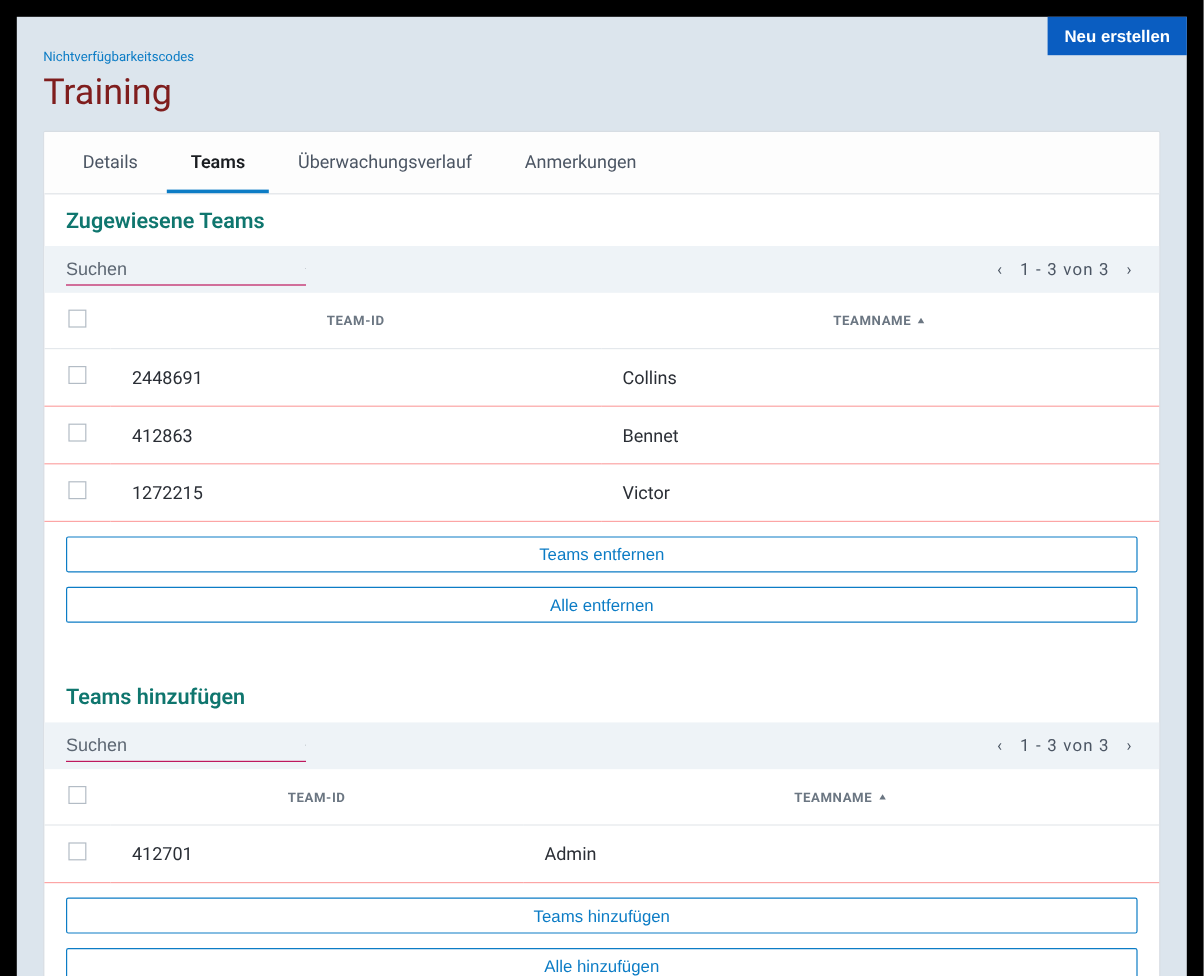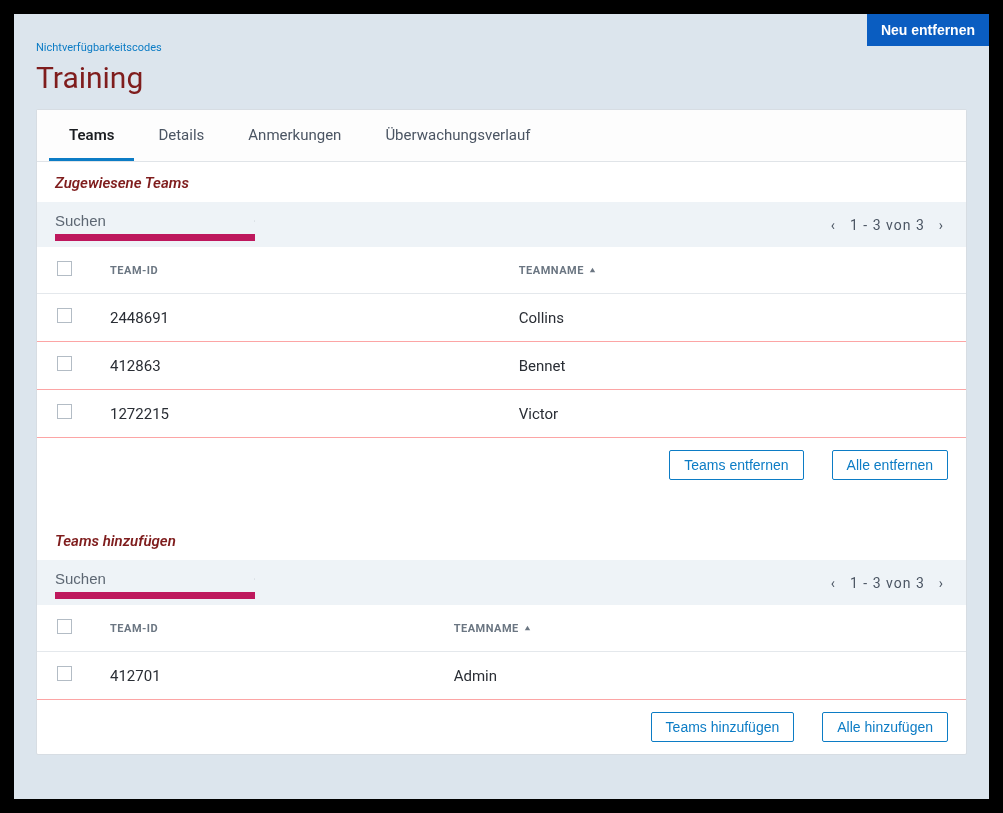--- a/index.html
+++ b/index.html
@@ -64,37 +64,36 @@
     cursor: pointer;
     border-bottom: 3px solid transparent;
     margin-right: 4px;
   }
   .tab.active {
     color: #1a1d21;
     font-weight: 600;
     border-bottom-color: #0c7cc5;
   }
   .section-title {
-    font-size: 15px;
+    font-size: 18px;
     font-weight: 600;
     padding: 12px 18px 10px 18px;
-    color: #7f1d1d;
-    font-style: italic;
+    color: #0f766e;
   }
   .toolbar {
     display: flex;
     align-items: center;
     justify-content: space-between;
     background: #eef3f7;
     padding: 6px 18px 6px 18px;
   }
   .search-wrap {
     display: flex;
-    align-items: flex-start;
-    border-bottom: 7px solid #be185d;
+    align-items: flex-end;
+    border-bottom: 1px solid #be185d;
     padding: 4px 0;
     width: 200px;
   }
   .search-input {
     border: none;
     background: transparent;
     outline: none;
     flex: 1;
     font-size: 15px;
     color: #2a2e35;
@@ -111,21 +110,21 @@
     color: #4b5563;
     font-size: 14px;
     letter-spacing: 1px;
   }
   .pager .nav { cursor: pointer; color: #4b5563; padding: 4px; }
   table {
     width: 100%;
     border-collapse: collapse;
   }
   thead th {
-    text-align: left;
+    text-align: center;
     font-size: 11px;
     letter-spacing: 0.5px;
     color: #6b7682;
     font-weight: 700;
     padding: 14px 18px;
     border-bottom: 1px solid #e4e8ec;
     text-transform: uppercase;
   }
   .th-inner { display: inline-flex; align-items: center; gap: 4px; cursor: pointer; }
   .sort-icon { width: 9px; height: 9px; color: #6b7682; }
@@ -139,52 +138,53 @@
   .chk {
     width: 15px; height: 15px;
     border: 1.5px solid #b3bcc5;
     display: inline-block;
     background: #fff;
     cursor: pointer;
   }
   .action-bar {
     display: flex;
     justify-content: flex-end;
-    gap: 28px;
+    gap: 12px;
     padding: 12px 18px;
+    flex-direction: column;
   }
   .btn-outline {
     background: #fff;
     border: 1px solid #0c7cc5;
     color: #0c7cc5;
     font-size: 14px;
     padding: 6px 14px;
     cursor: pointer;
     border-radius: 2px;
   }
   .spacer { height: 28px; }
 </style>
 </head>
 <body>
 
 <div class="page">
 
   <div class="topbar">
-    <button class="btn-primary">Neu entfernen</button>
+    <button class="btn-primary">Neu erstellen</button>
     <a class="breadcrumb">Nichtverfügbarkeitscodes</a>
     <h1 class="page-title">Training</h1>
   </div>
 
   <div class="panel">
 
     <div class="tabs">
+      <div class="tab">Details</div>
       <div class="tab active">Teams</div>
-      <div class="tab">Details</div>
+      <div class="tab">Überwachungsverlauf</div>
       <div class="tab">Anmerkungen</div>
-      <div class="tab">Überwachungsverlauf</div>
     </div>
 
     <div class="section-title">Zugewiesene Teams</div>
 
     <div class="toolbar">
       <div class="search-wrap">
         <input class="search-input" placeholder="Suchen" style="">
         <svg class="search-icon" viewBox="0 0 24 24" fill="currentColor">
             <path d="M15.5 14h-.79l-.28-.27a6.5 6.5 0 1 0-.7.7l.27.28v.79l5 4.99L20.49 19l-4.99-5zM10 14a4 4 0 1 1 0-8 4 4 0 0 1 0 8z"></path>
           </svg>

